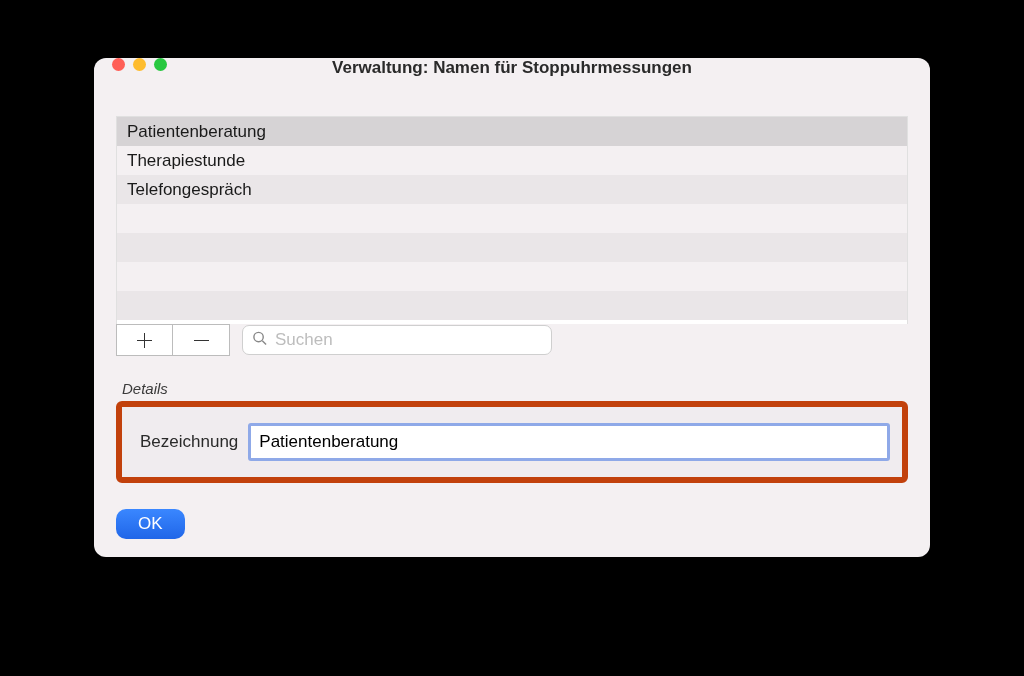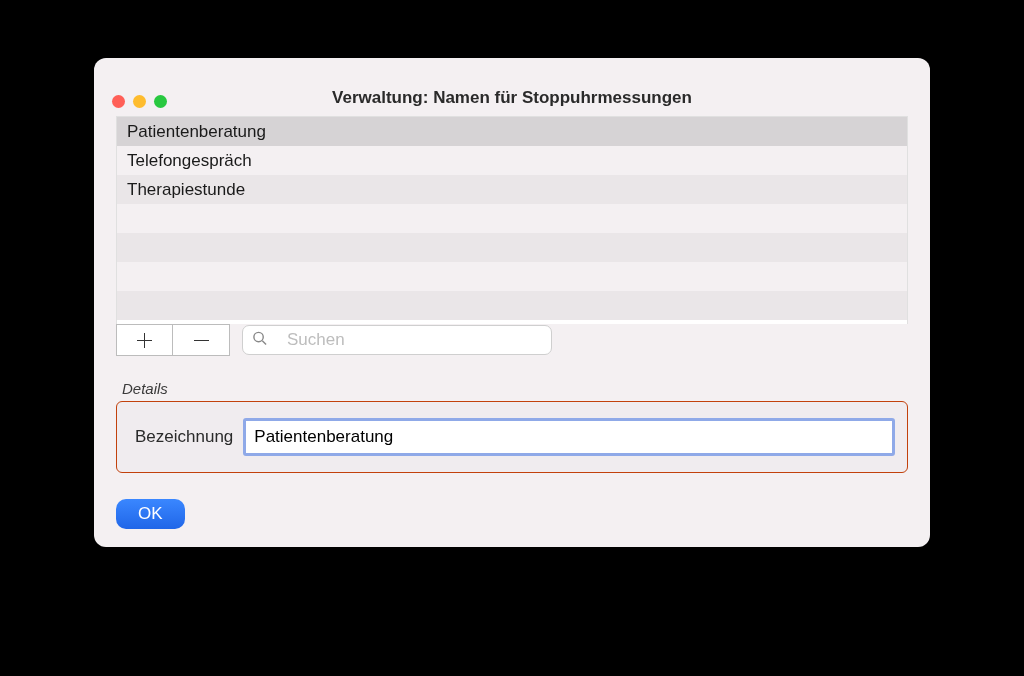--- a/index.html
+++ b/index.html
@@ -20,21 +20,21 @@
     .window {
       width: 836px;
       background: #f4f0f2;
       border-radius: 12px;
       box-shadow: 0 20px 60px rgba(0,0,0,0.5);
       overflow: hidden;
     }
     .titlebar {
       height: 50px;
       display: flex;
-      align-items: flex-end;
+      align-items: flex-start;
       padding: 0 18px;
       position: relative;
     }
     .traffic-lights {
       display: flex;
       gap: 8px;
       position: absolute;
       left: 18px;
     }
     .traffic-lights span {
@@ -116,37 +116,37 @@
       top: 50%;
       transform: translateY(-50%);
       font-size: 16px;
       color: #888;
     }
     .search-input {
       width: 100%;
       height: 30px;
       border: 1px solid #cfcfcf;
       border-radius: 7px;
-      padding-left: 44px;
+      padding-left: 32px;
       font-size: 17px;
       outline: none;
       background: #fff;
       color: #333;
     }
     .search-input::placeholder { color: #bdbdbd; }
     .details-label {
       margin-top: 24px;
       font-size: 15px;
       color: #3a3a3a;
       padding-left: 6px;
       font-style: italic;
     }
     .details-box {
       margin-top: 4px;
-      border: 1px solid #c2410c;
+      border: 6px solid #c2410c;
       border-radius: 6px;
       padding: 18px 14px 18px 18px;
       background: #f0ecef;
       display: flex;
       align-items: center;
       gap: 12px;
     }
     .field-label {
       font-size: 17px;
       color: #2a2a2a;
@@ -192,22 +192,22 @@
       <span class="close-light"></span>
       <span class="min-light"></span>
       <span class="max-light"></span>
     </div>
     <div class="title">Verwaltung: Namen für Stoppuhrmessungen</div>
   </div>
 
   <div class="body">
     <div class="list" id="list-container">
         <div class="list-row selected">Patientenberatung</div>
+        <div class="list-row">Therapiestunde</div>
         <div class="list-row">Telefongespräch</div>
-        <div class="list-row">Therapiestunde</div>
         <div class="list-row filler-row"></div>
         <div class="list-row filler-row"></div>
         <div class="list-row filler-row"></div>
         <div class="list-row filler-row"></div>
       </div>
 
     <div class="toolbar-row">
       <div class="btn-group">
         <button class="icon-btn">
           <svg width="15" height="15" viewBox="0 0 15 15">

